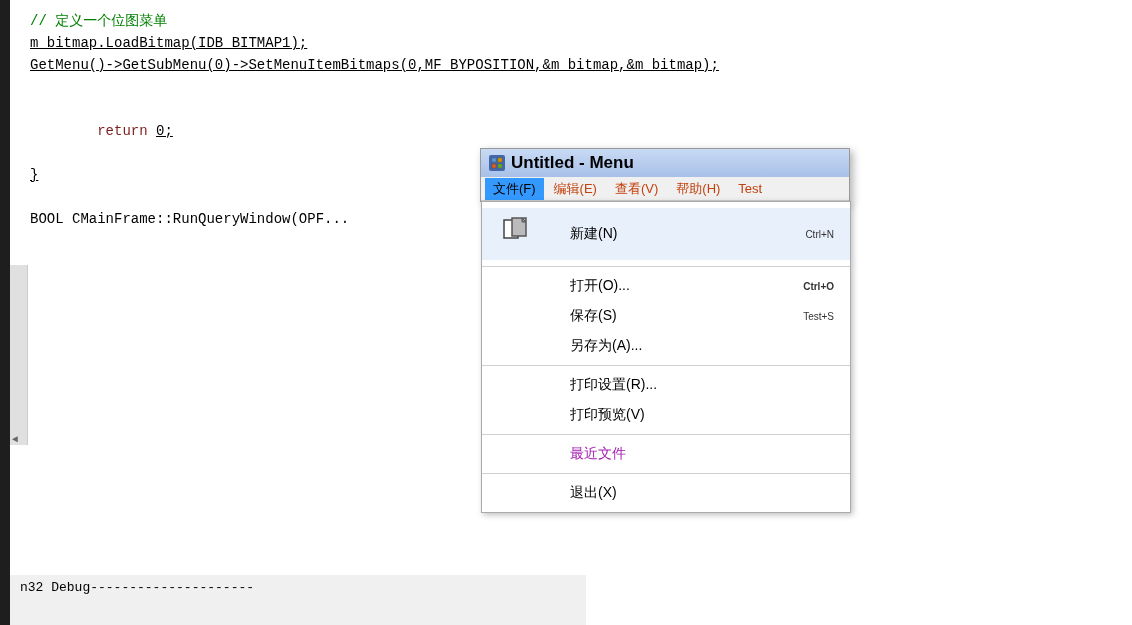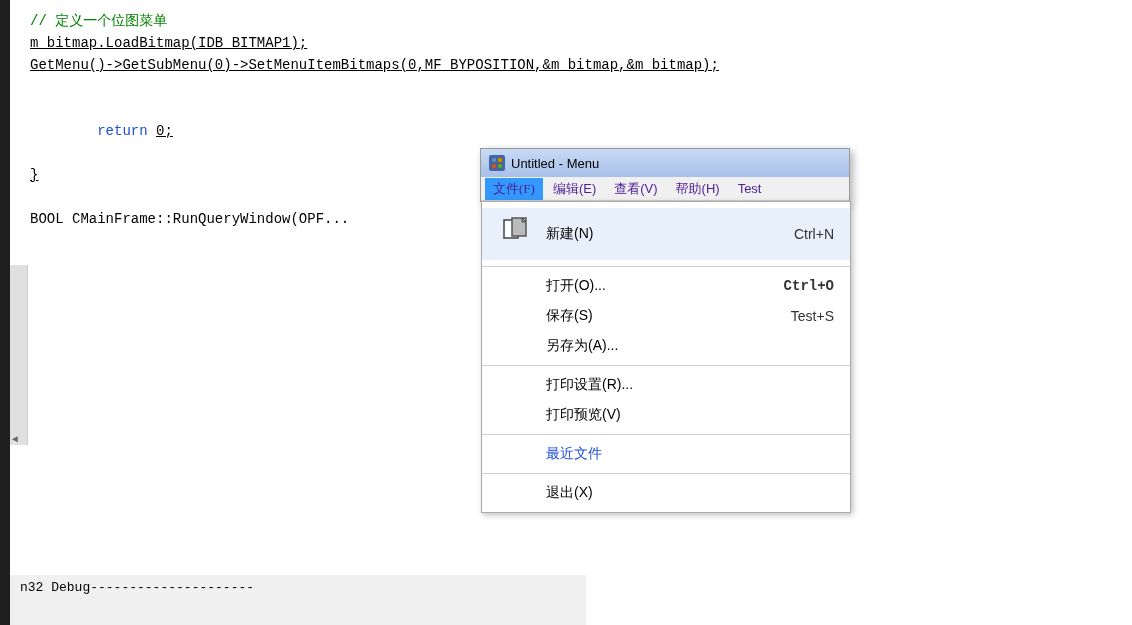--- a/index.html
+++ b/index.html
@@ -23,21 +23,21 @@
     }
 
     .code-line {
       font-size: 14px;
       line-height: 22px;
       color: #000000;
       white-space: pre;
     }
 
     .code-comment { color: #008000; font-weight: normal; }
-    .code-keyword { color: #1d4ed8; font-weight: normal; }
+    .code-keyword { color: #7f1d1d; font-weight: normal; }
     .code-normal { color: #000000; text-decoration: underline; }
     .code-gray { color: #000000; }
 
     .debug-bar {
       position: absolute;
       bottom: 0;
       left: 0;
       width: 576px;
       height: 50px;
       background: #f0f0f0;
@@ -72,46 +72,46 @@
       height: 16px;
       background: #4466aa;
       border-radius: 2px;
       display: flex;
       align-items: center;
       justify-content: center;
     }
 
     .popup-title-text {
       font-family: 'Segoe UI', Arial, sans-serif;
-      font-size: 13px;
+      font-size: 17px;
       color: #000;
+      font-weight: bold;
     }
 
     .popup-menubar {
       background: #f0f0f0;
       height: 24px;
       display: flex;
       align-items: center;
       padding: 0 4px;
       border-bottom: 1px solid #ccc;
       gap: 2px;
     }
 
     .menu-item-top {
       font-family: 'Segoe UI', Arial, sans-serif;
       font-size: 13px;
-      color: #4c1d95;
+      color: #c2410c;
       padding: 2px 8px;
       cursor: pointer;
     }
 
     .menu-item-top.active {
       background: #3399ff;
-      color: #4c1d95;
-      font-family: Liberation Serif, serif;
+      color: #000000;
     }
 
     
     .dropdown-menu {
       position: absolute;
       left: 0;
       top: 52px;
       width: 370px;
       background: #ffffff;
       border: 1px solid #aaa;
@@ -131,53 +131,53 @@
 
     .dropdown-item {
       display: flex;
       align-items: center;
       padding: 6px 16px;
       font-family: 'Segoe UI', Arial, sans-serif;
       font-size: 14px;
       color: #000;
       cursor: pointer;
       position: relative;
+      gap: 24px;
     }
 
     .dropdown-item.highlighted {
       background: #e8f0fb;
     }
 
     .dropdown-item.disabled {
-      color: #1d4ed8;
+      color: #a21caf;
       cursor: default;
     }
 
     .dropdown-item .item-icon {
       width: 40px;
       display: flex;
       align-items: center;
       justify-content: center;
       margin-right: 8px;
       flex-shrink: 0;
     }
 
     .dropdown-item .item-label {
       flex: 1;
     }
 
     .dropdown-item .item-shortcut {
-      font-size: 14px;
+      font-size: 10px;
       color: #333;
       margin-left: auto;
     }
 
     .dropdown-item .item-shortcut.bold {
       font-weight: bold;
-      font-family: Liberation Mono, monospace;
     }
 
     
     .bitmap-icon {
       width: 40px;
       height: 40px;
       display: flex;
       align-items: center;
       justify-content: center;
     }

